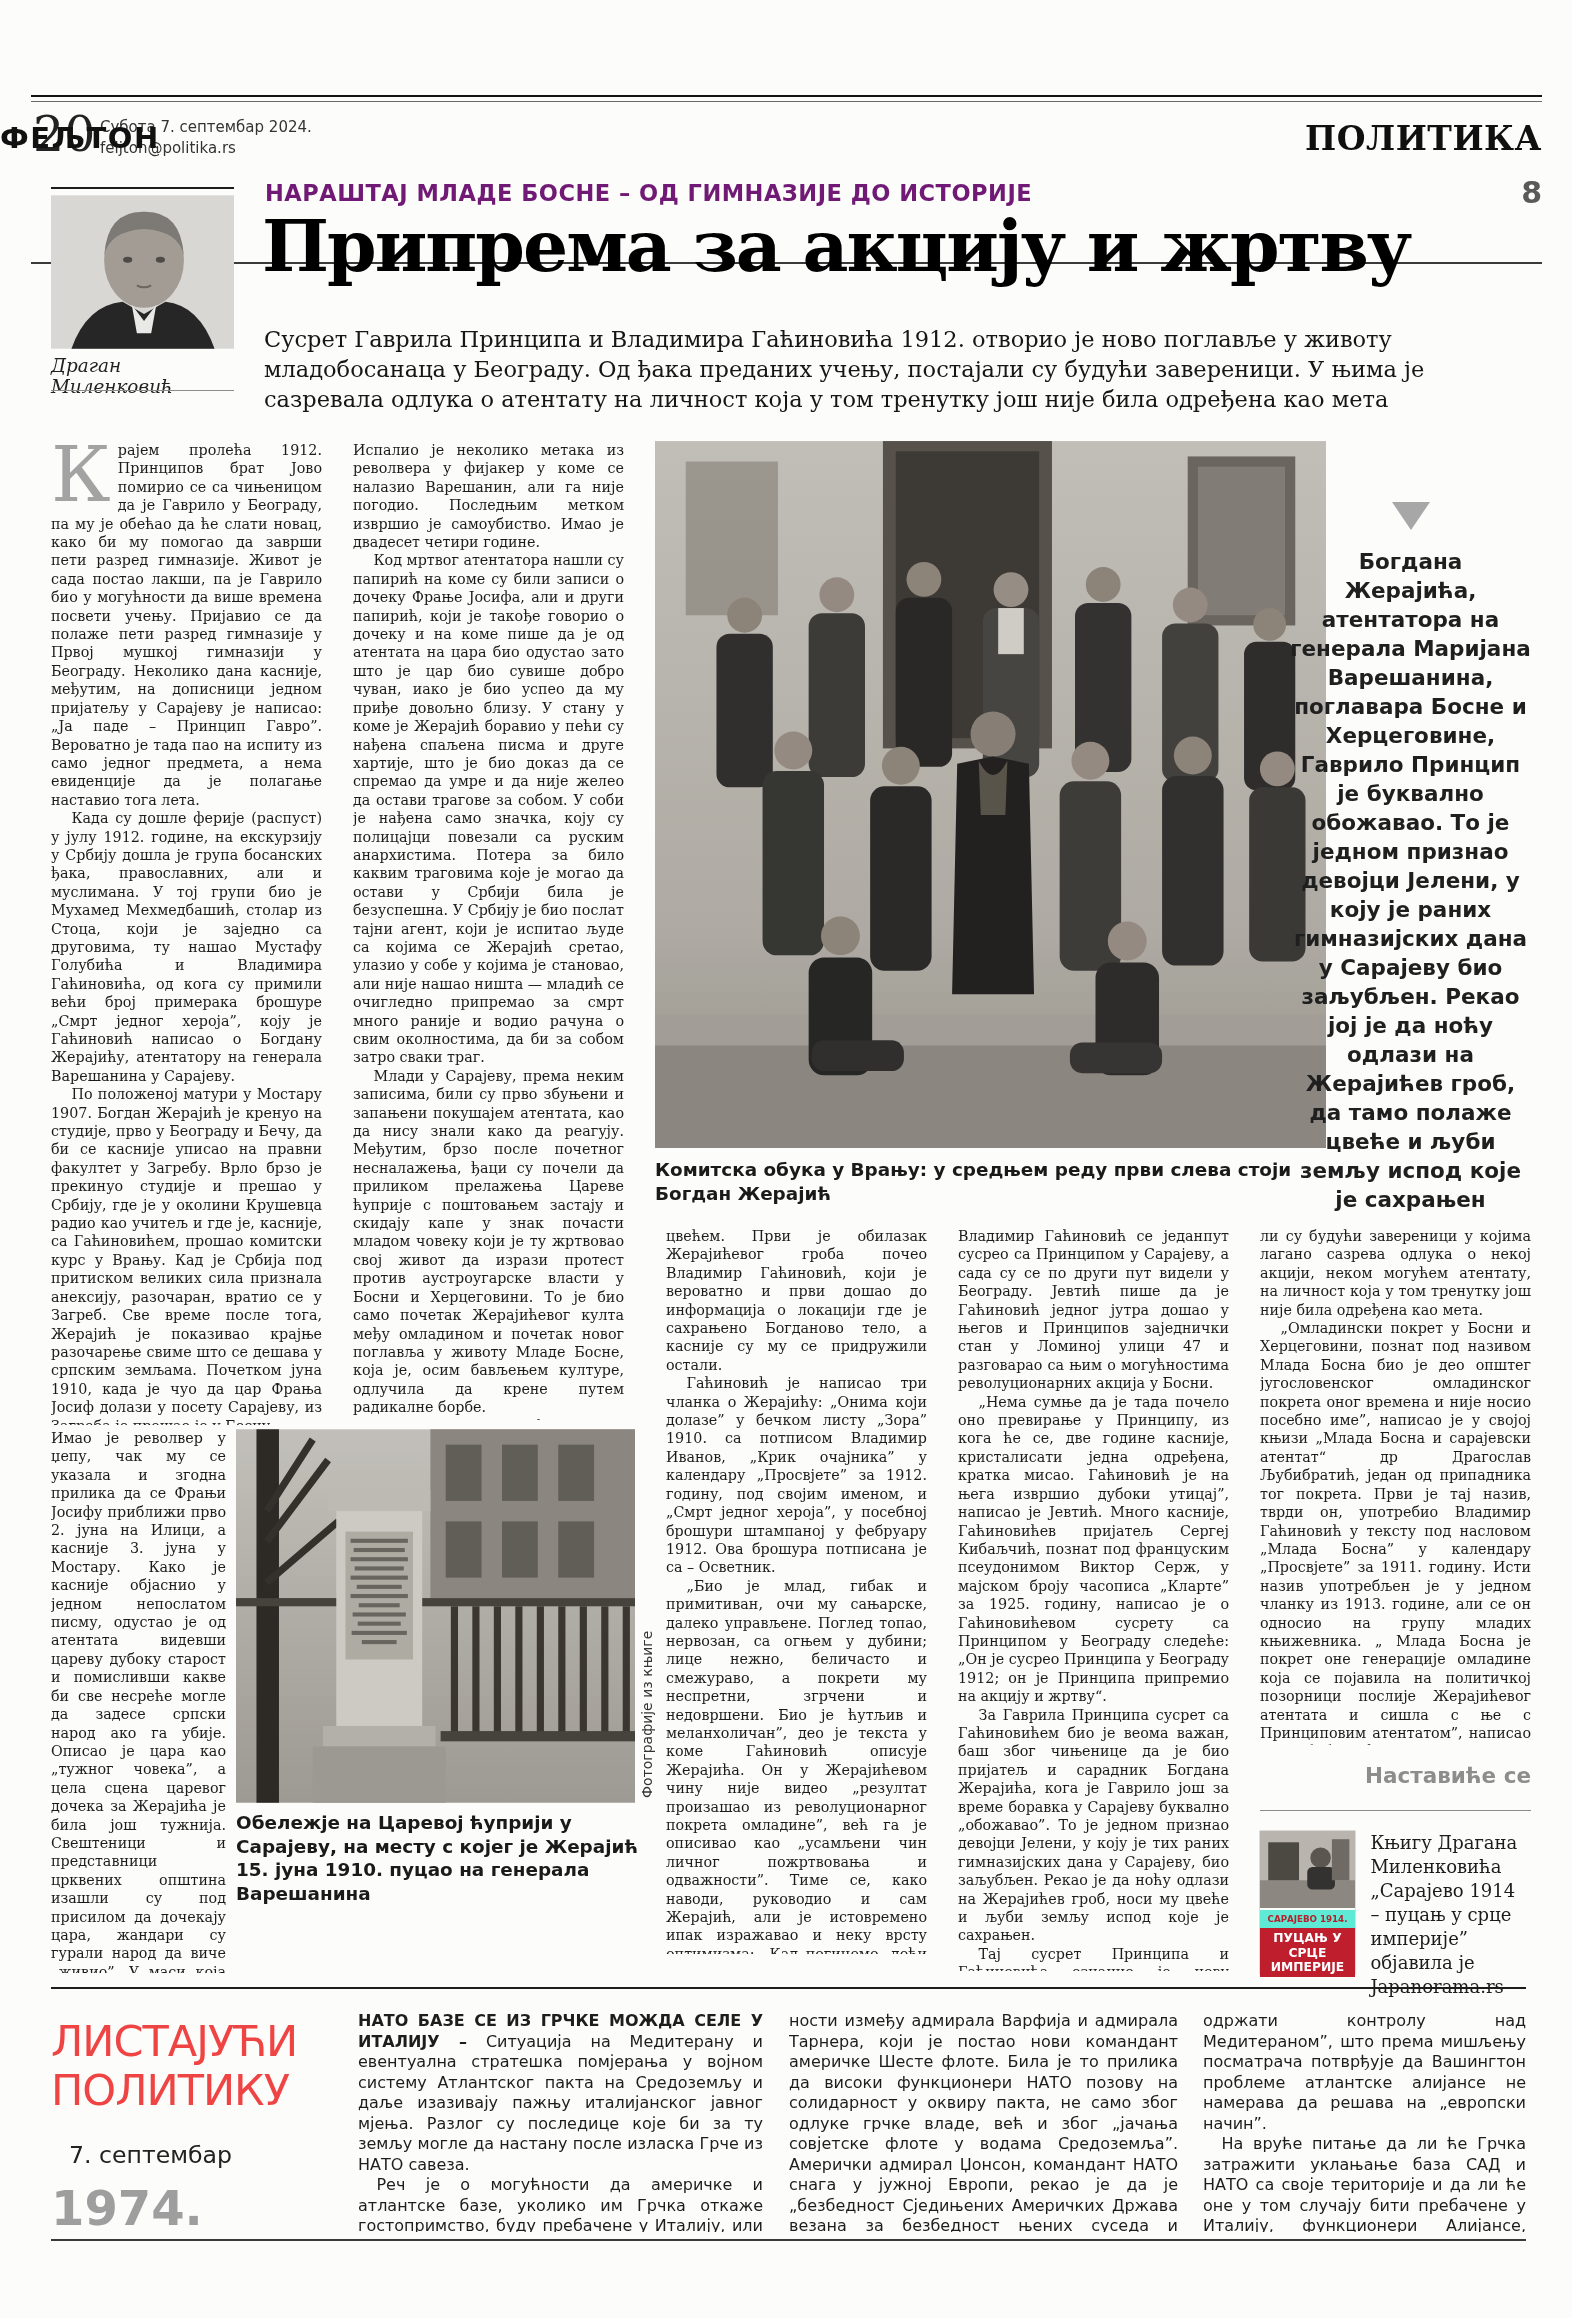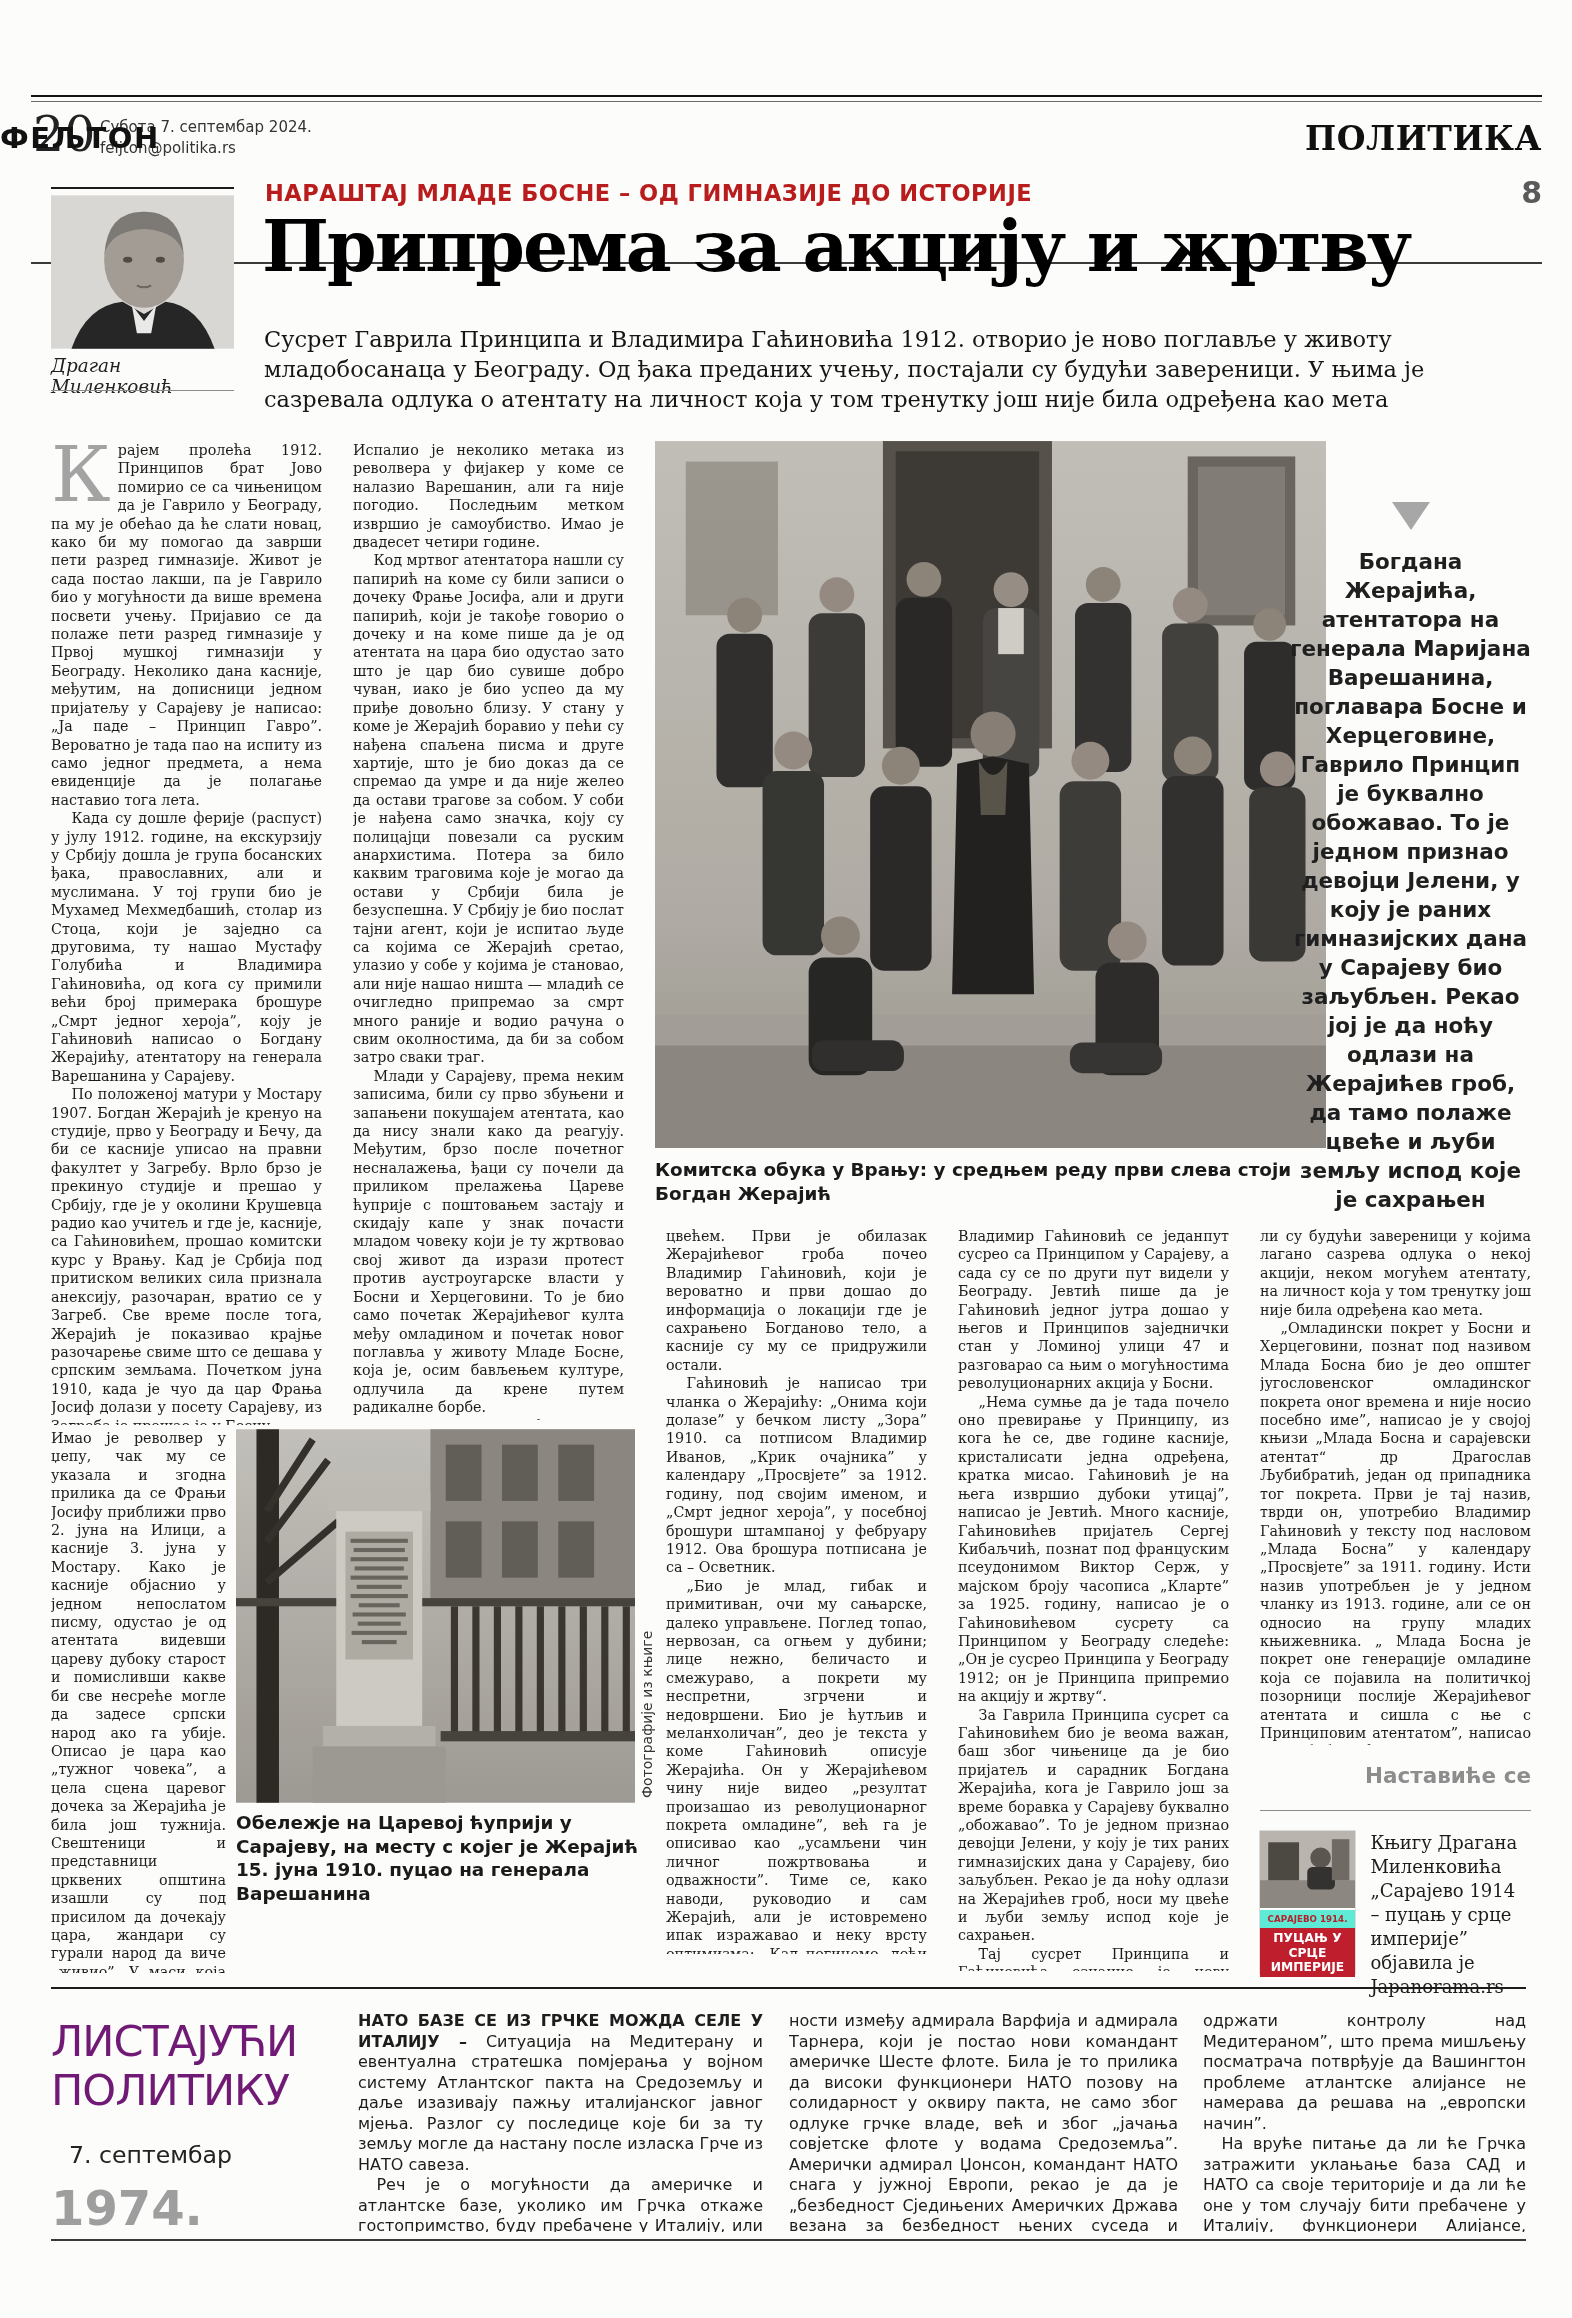--- a/index.html
+++ b/index.html
@@ -11,21 +11,21 @@
   .rule-double{border-top:2.6px solid #141414;border-bottom:1px solid #6a6a6a;height:3.6px;}
   .rule-thin{background:#3a3a3a;height:1.5px;}
   .rule-med{background:#1c1c1c;height:2px;}
   .rule-lite{background:#8c8c8c;height:1px;}
   .pageno{font-size:49px;line-height:1;font-weight:400;color:#222;}
   .dateblk{font-family:"DejaVu Sans",sans-serif;font-size:15px;line-height:20.5px;color:#333;}
   .section{font-family:"DejaVu Sans",sans-serif;font-weight:bold;font-size:29px;letter-spacing:1.5px;color:#111;text-align:left;}
   .masthead{font-weight:bold;font-size:33px;letter-spacing:0.5px;color:#101010;text-align:right;}
 
   
-  .kicker{font-family:"DejaVu Sans",sans-serif;font-weight:bold;font-size:22.5px;letter-spacing:0.5px;color:#b91c1c;}
+  .kicker{font-family:"DejaVu Sans",sans-serif;font-weight:bold;font-size:22.5px;letter-spacing:0.5px;color:#701a75;}
   .serieno{font-family:"DejaVu Sans",sans-serif;font-weight:bold;font-size:30px;color:#5a5a5a;text-align:right;}
   .headline{font-weight:bold;font-size:71px;line-height:1.05;letter-spacing:-2px;color:#000000;}
   .lead{font-size:22.5px;line-height:30px;color:#161616;}
   .authorname{font-style:italic;font-size:18.4px;color:#222;}
 
   
   .bt{font-size:14.3px;line-height:18.4px;text-align:justify;color:#1c1c1c;overflow:hidden;}
   .bt p{margin:0;}
   .bt p + p{text-indent:20.5px;}
   .dropcap{float:left;font-size:77px;line-height:60px;padding:4.1px 7.2px 0 0;color:#a3a3a3;font-weight:400;}
@@ -40,21 +40,21 @@
   
   .bookcover{width:95px;height:143px;display:flex;flex-direction:column;box-shadow:0 0 0 0.5px #bbb;}
   .bc-photo{flex:0 0 77px;}
   .bc-strip{flex:0 0 18.4px;background:#5eead4;color:#b5212c;font-family:"DejaVu Sans",sans-serif;
             font-weight:bold;font-size:8.7px;display:flex;align-items:center;justify-content:center;}
   .bc-red{flex:1;background:#bf1f2d;color:#ffffff;font-family:"DejaVu Sans",sans-serif;font-weight:bold;
           font-size:12.3px;line-height:14.3px;display:flex;align-items:center;justify-content:center;text-align:center;padding:3.1px;}
   .adtext{font-size:18px;line-height:24px;color:#1c1c1c;}
 
   
-  .feat-title{font-family:"DejaVu Sans",sans-serif;font-weight:400;font-size:43px;line-height:49px;letter-spacing:-1px;color:#701a75;}
+  .feat-title{font-family:"DejaVu Sans",sans-serif;font-weight:400;font-size:43px;line-height:49px;letter-spacing:-1px;color:#ef4444;}
   .feat-date{font-family:"DejaVu Sans",sans-serif;font-size:23.6px;color:#222;}
   .feat-year{font-family:"DejaVu Sans",sans-serif;font-weight:bold;font-size:48px;color:#9e9e9e;}
   .bsans{font-family:"DejaVu Sans",sans-serif;font-size:16px;line-height:20.5px;text-align:justify;color:#1d1d1d;overflow:hidden;}
   .bsans p{margin:0;}
   .bsans p + p{text-indent:18.4px;}
   .bsans strong{font-weight:bold;}
 </style>
 </head>
 <body>
 

